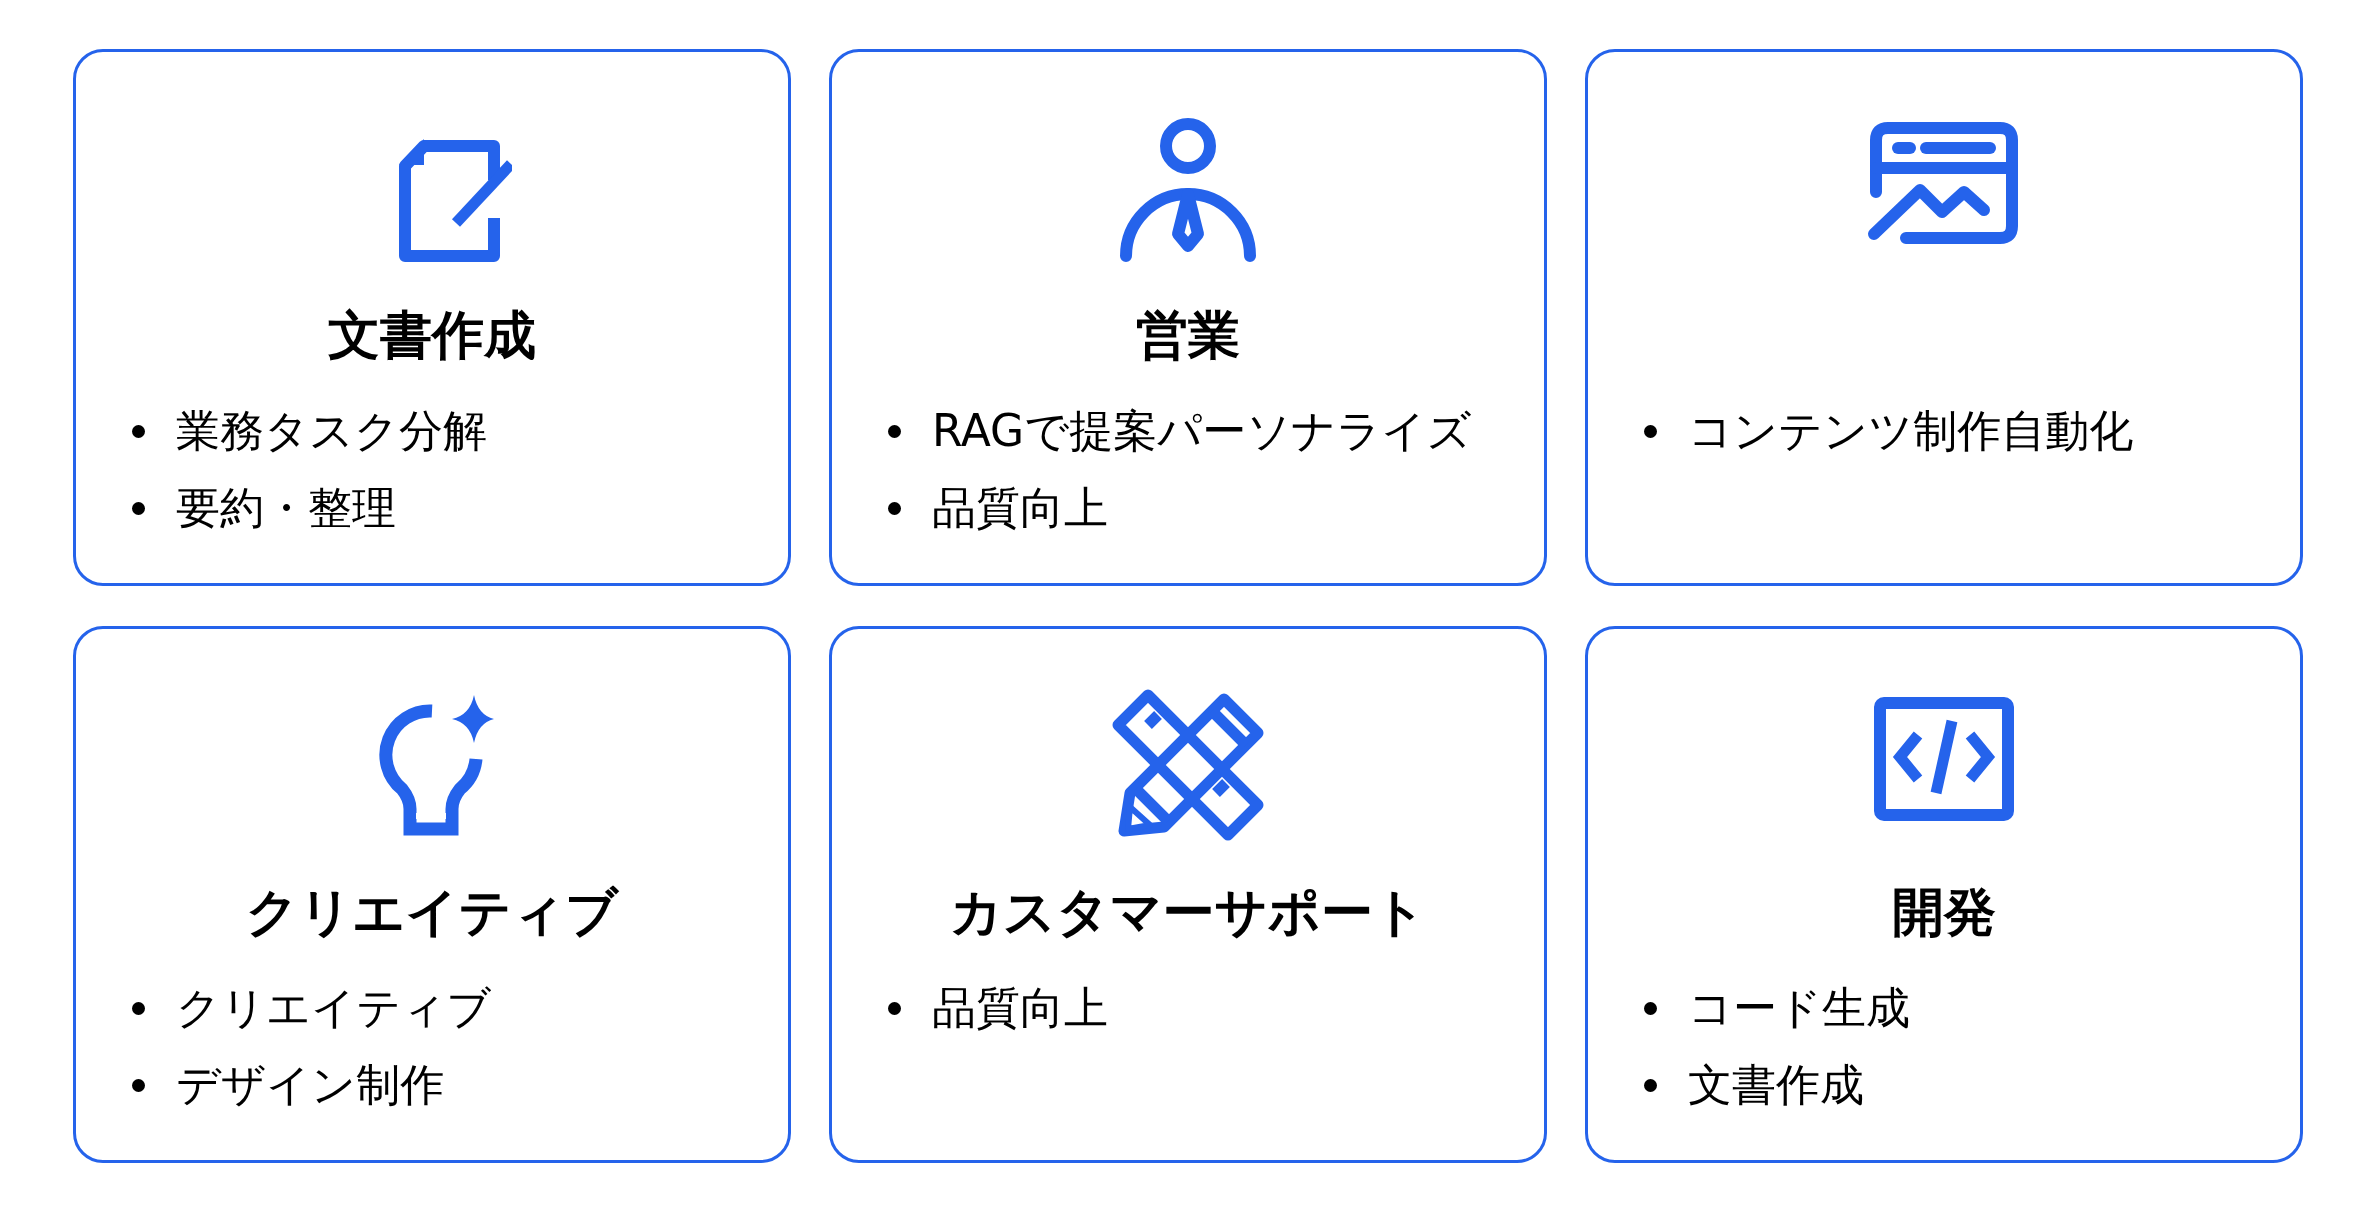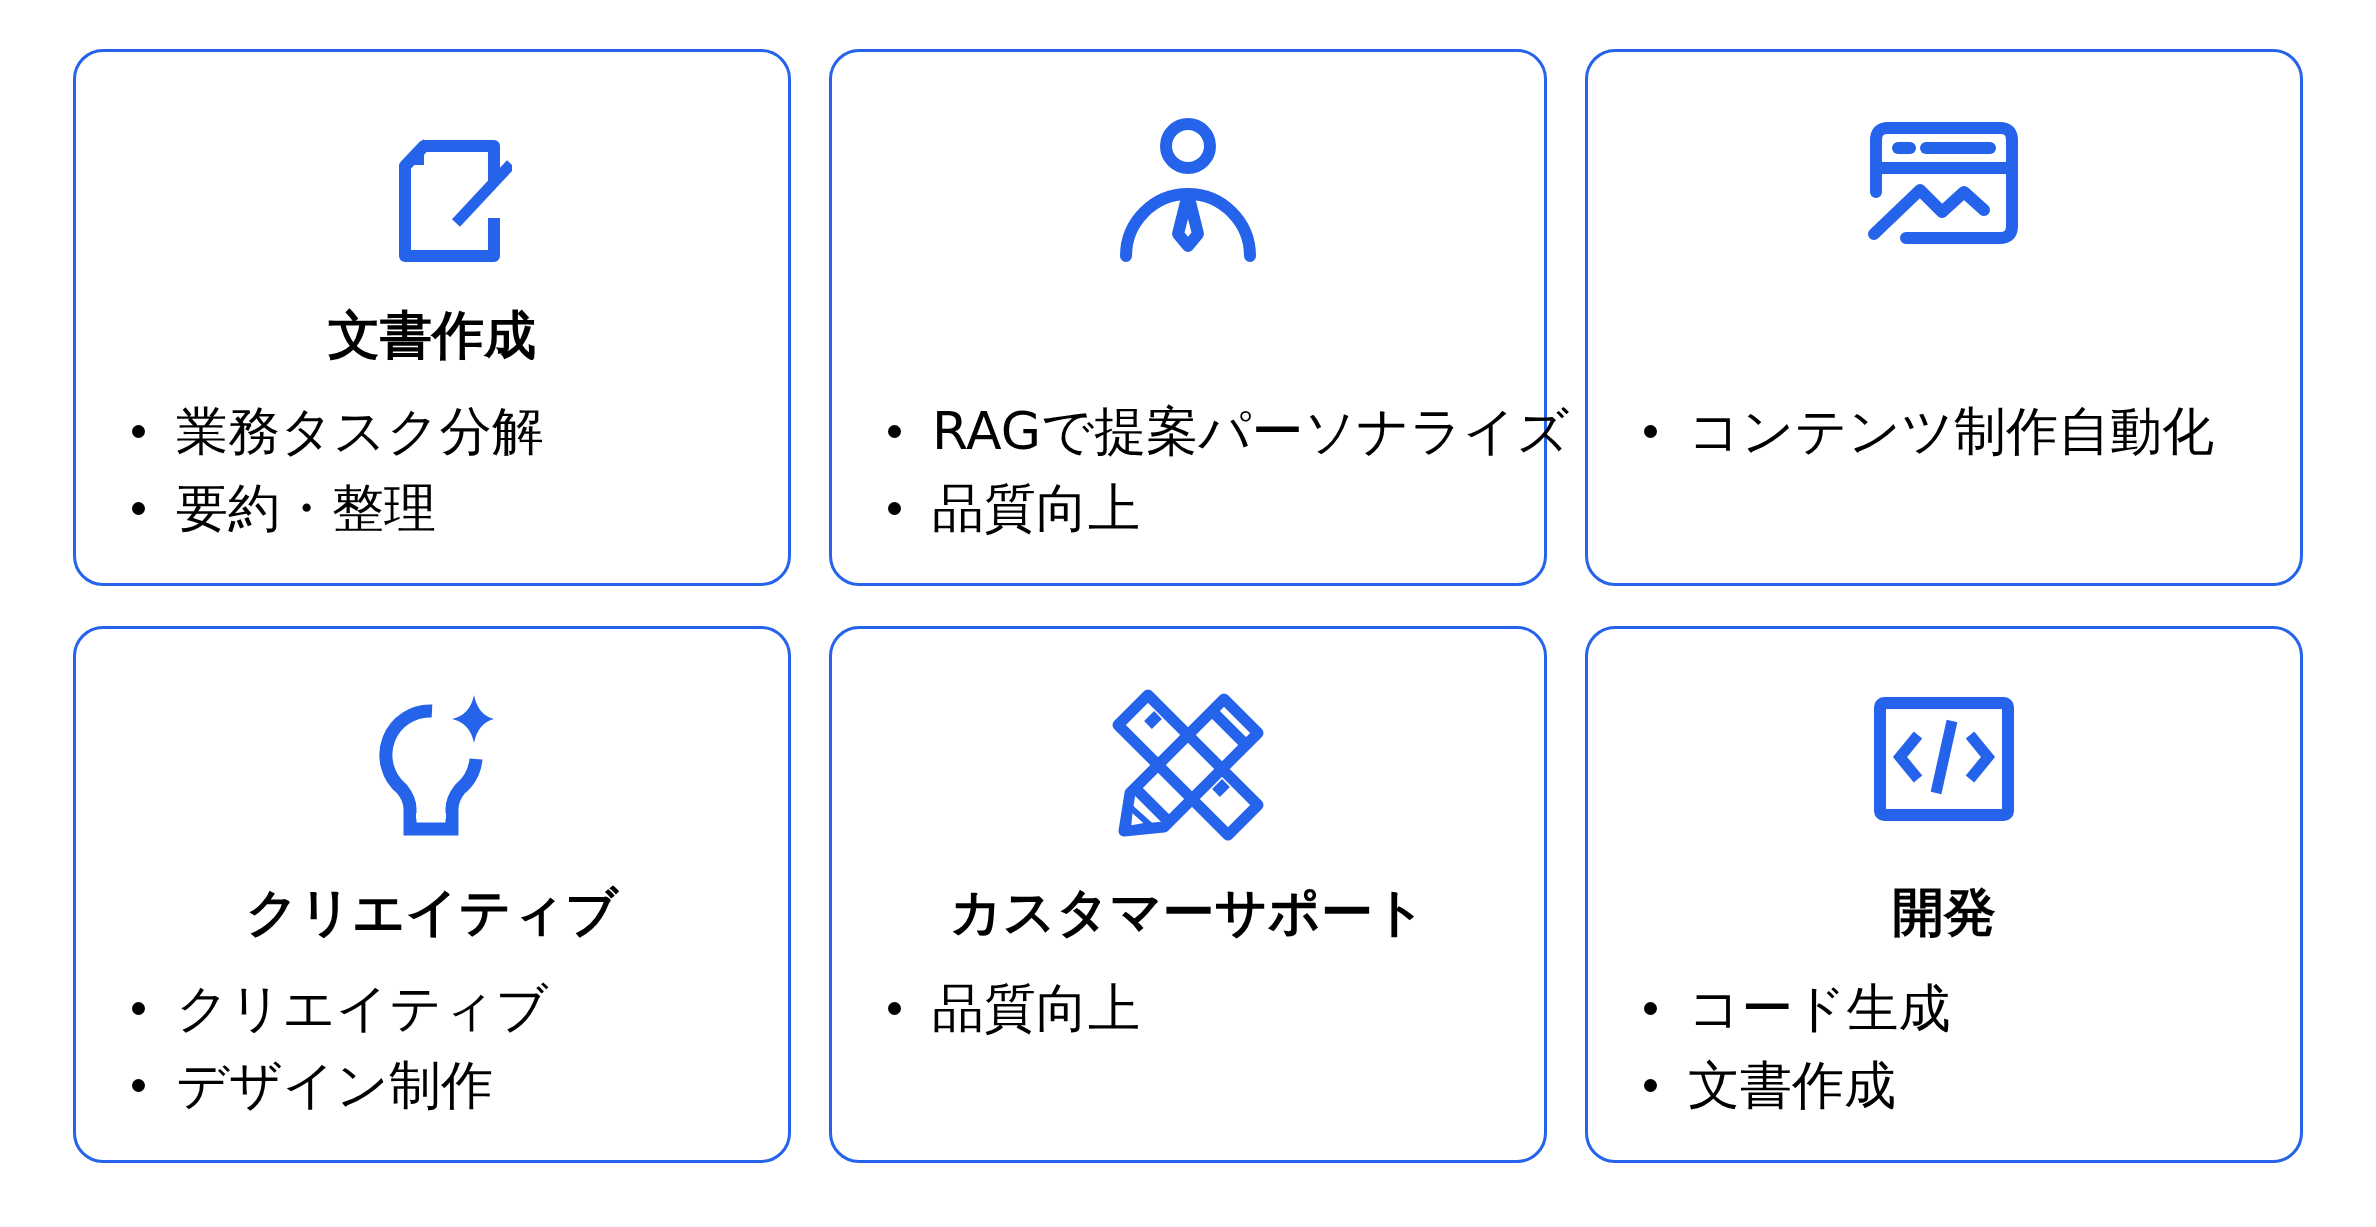--- a/index.html
+++ b/index.html
@@ -68,21 +68,21 @@
     right: 0;
     top: 348px;
     margin: 0;
     padding: 0;
     list-style: none;
   }
   .bullet {
     position: relative;
     height: 77px;
     line-height: 62px;
-    font-size: 52px;
+    font-size: 44px;
     white-space: nowrap;
   }
   .dot {
     position: absolute;
     left: 56px;
     top: 25px;
     width: 13px;
     height: 13px;
     border-radius: 50%;
     background: #000000;
@@ -127,20 +127,21 @@
   <div class="card">
     <div class="icon">
       <svg viewBox="0 0 160 160">
         <g fill="none" stroke="#2563EB" stroke-width="12" stroke-linecap="round" stroke-linejoin="round">
           <circle cx="80" cy="42" r="22"></circle>
           <path d="M18 152 A62 62 0 0 1 142 152"></path>
           <path d="M80 90 L70 130 L80 142 L90 130 Z"></path>
         </g>
       </svg>
     </div>
+    <div class="title">営業</div>
     <ul class="bullets">
       <li class="bullet">
         <span class="dot"></span>
         <span class="bullet-text">RAGで提案パーソナライズ</span>
       </li>
       <li class="bullet">
         <span class="dot"></span>
         <span class="bullet-text">品質向上</span>
       </li>
     </ul>

